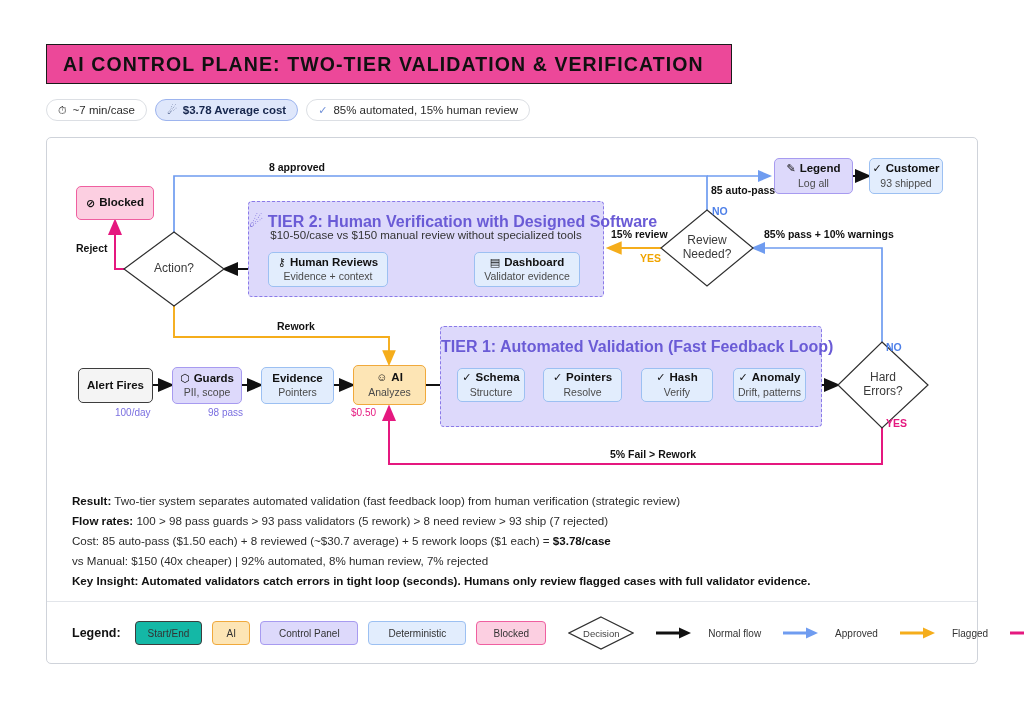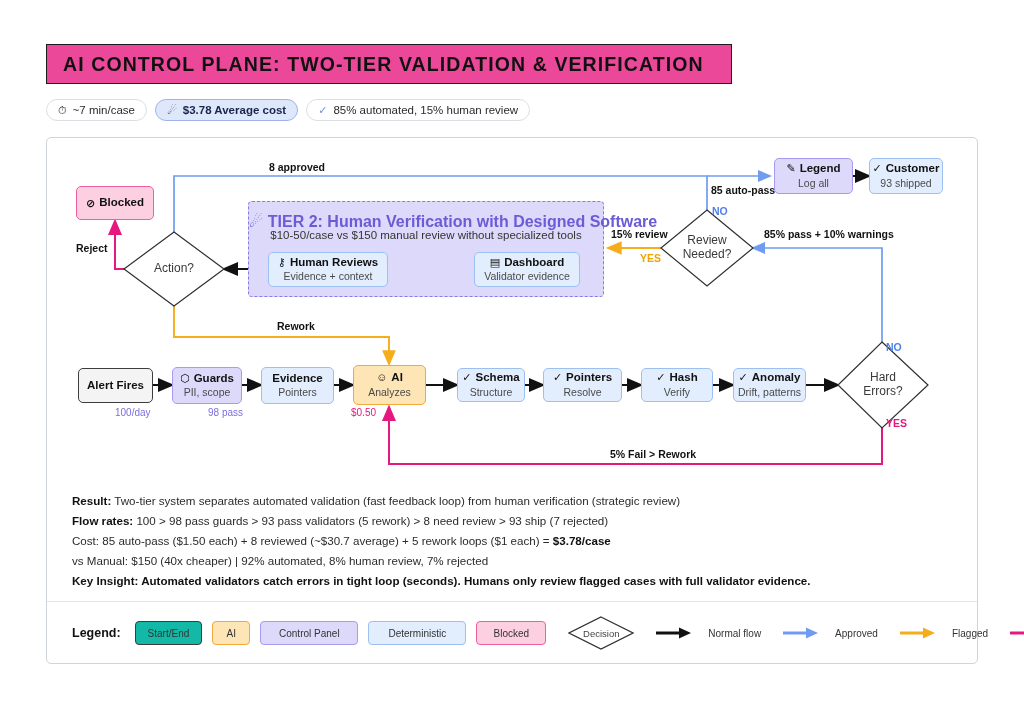--- a/index.html
+++ b/index.html
@@ -157,20 +157,23 @@
   </svg>
 
   <div class="tier" style="left:248px;top:201px;width:356px;height:96px;">
     <div class="th">
       <span>☄</span>
       <span>TIER 2: Human Verification with Designed Software</span>
     </div>
     <div class="ts">$10-50/case vs $150 manual review without specialized tools</div>
   </div>
 
+  <div class="tier" style="left:440px;top:326px;width:382px;height:101px;">
+    <div class="th" style="top:11px;">TIER 1: Automated Validation (Fast Feedback Loop)</div>
+  </div>
 
   <div class="node n-blk" style="left:76px;top:186px;width:78px;height:34px;">
     <div class="l1">
         <span class="gl">⊘</span>
         <span>Blocked</span>
       </div>
   </div>
 
   <div class="node n-ctrl" style="left:774px;top:158px;width:79px;height:36px;">
     <div class="l1">

